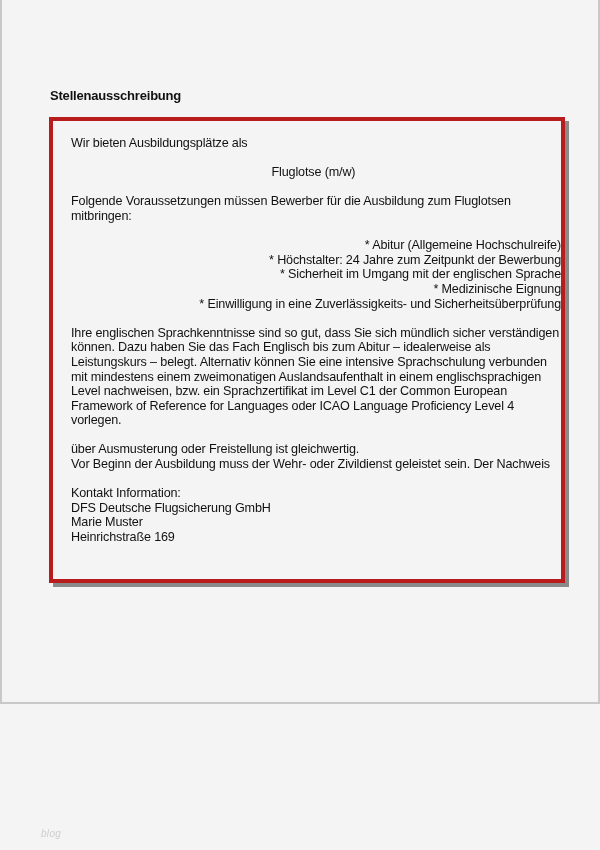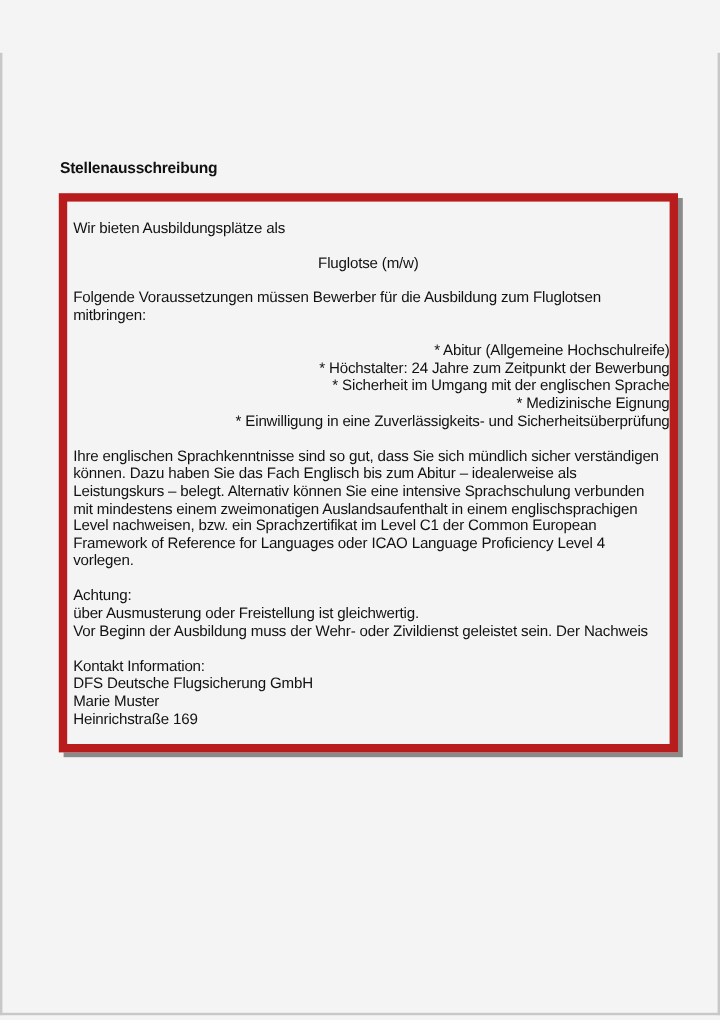--- a/index.html
+++ b/index.html
@@ -4,40 +4,39 @@
   <style>
     html, body { margin: 0; padding: 0; }
     body {
       width: 600px; height: 850px; overflow: hidden;
       background: #f4f4f4;
       font-family: "Liberation Sans", sans-serif;
       color: #111;
       position: relative;
     }
     .page {
-      position: absolute; left: 0; top: 0; width: 600px; height: 802px;
+      position: absolute; left: 0; top: 0; width: 600px; height: 704px;
       box-sizing: border-box;
       border-left: 2px solid #c8c8c8;
       border-right: 2px solid #c8c8c8;
       border-bottom: 2px solid #c8c8c8;
       background: #f4f4f4;
-      margin-top: 44px;
     }
     .heading {
       position: absolute; left: 48px; top: 88px;
       font-size: 13px; font-weight: bold; letter-spacing: -0.2px;
     }
     .box {
       position: absolute; left: 47px; top: 117px;
       width: 516px; height: 466px;
       box-sizing: border-box;
-      border: 7px solid #b91c1c;
+      border: 4px solid #b91c1c;
       background: #f4f4f4;
       box-shadow: 4px 4px 0 #8a8a8a;
-      padding: 15px 0 0 5px;
+      padding: 15px 0 0 18px;
       font-size: 12.6px; line-height: 14.6px;
       letter-spacing: -0.15px;
     }
     .box p { margin: 0; }
     .gap { height: 14.6px; }
     .title { text-align: center; font-weight: normal; padding-right: 5px; }
     .list { padding-left: 13px; text-align: right; }
     .bold { font-weight: normal; }
     .watermark {
       position: absolute; left: 39px; top: 828px;
@@ -70,21 +69,20 @@
       <p>Ihre englischen Sprachkenntnisse sind so gut, dass Sie sich mündlich sicher verständigen</p>
       <p>können. Dazu haben Sie das Fach Englisch bis zum Abitur – idealerweise als</p>
       <p>Leistungskurs – belegt. Alternativ können Sie eine intensive Sprachschulung verbunden</p>
       <p>mit mindestens einem zweimonatigen Auslandsaufenthalt in einem englischsprachigen</p>
       <p>Level nachweisen, bzw. ein Sprachzertifikat im Level C1 der Common European</p>
       <p>Framework of Reference for Languages oder ICAO Language Proficiency Level 4</p>
       <p>vorlegen.</p>
     </div>
     <div class="gap"></div>
     <div>
-      <p>Achtung:</p>
       <p>über Ausmusterung oder Freistellung ist gleichwertig.</p>
       <p>Vor Beginn der Ausbildung muss der Wehr- oder Zivildienst geleistet sein. Der Nachweis</p>
     </div>
     <div class="gap"></div>
     <div>
       <p class="bold">Kontakt Information:</p>
       <p class="bold">DFS Deutsche Flugsicherung GmbH</p>
       <p>Marie Muster</p>
       <p>Heinrichstraße 169</p>
     </div>

